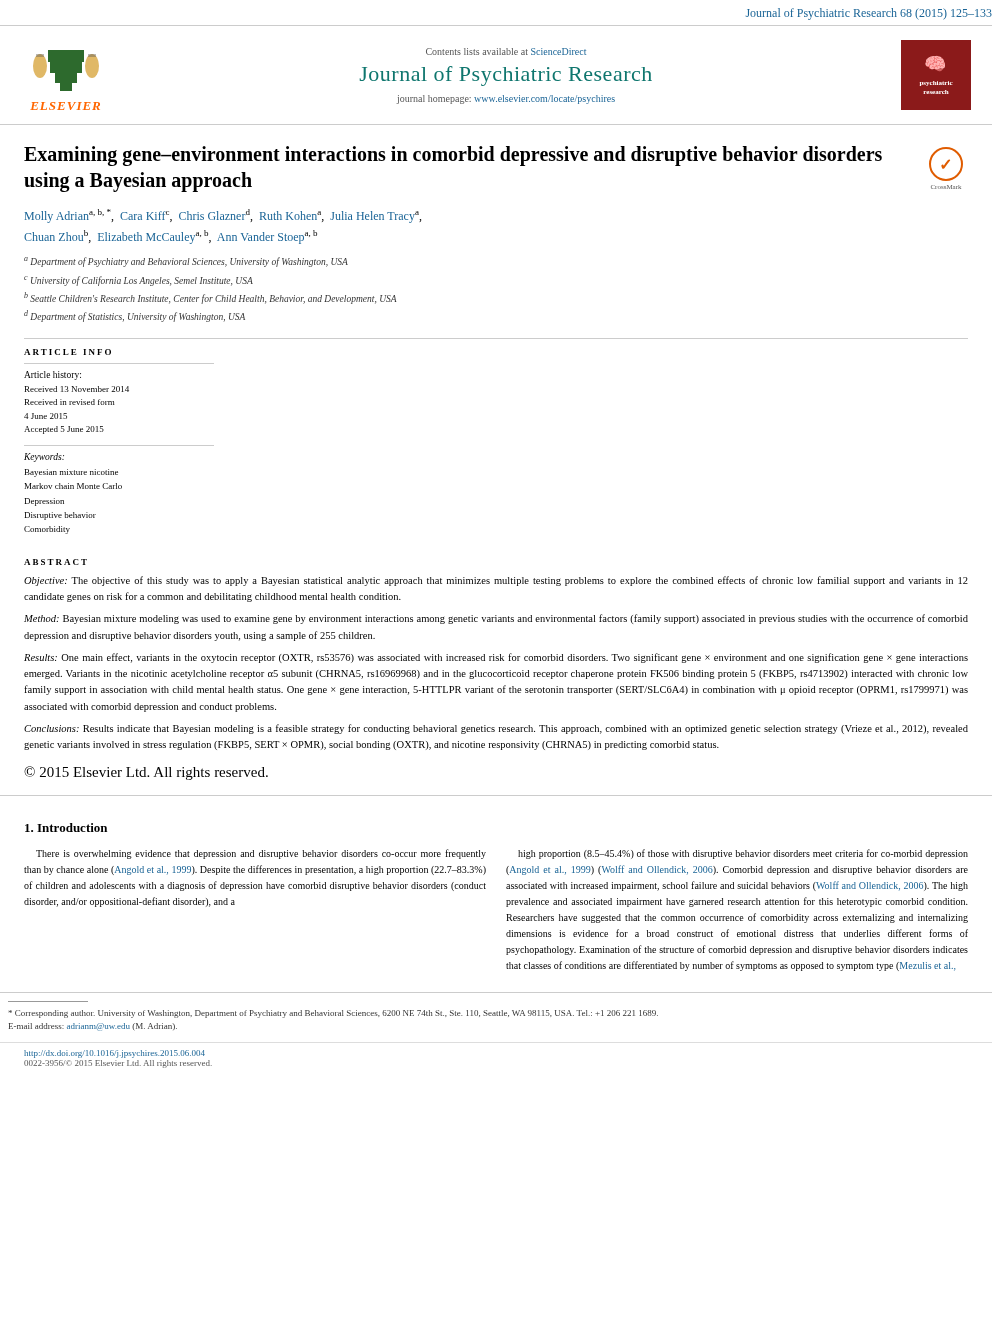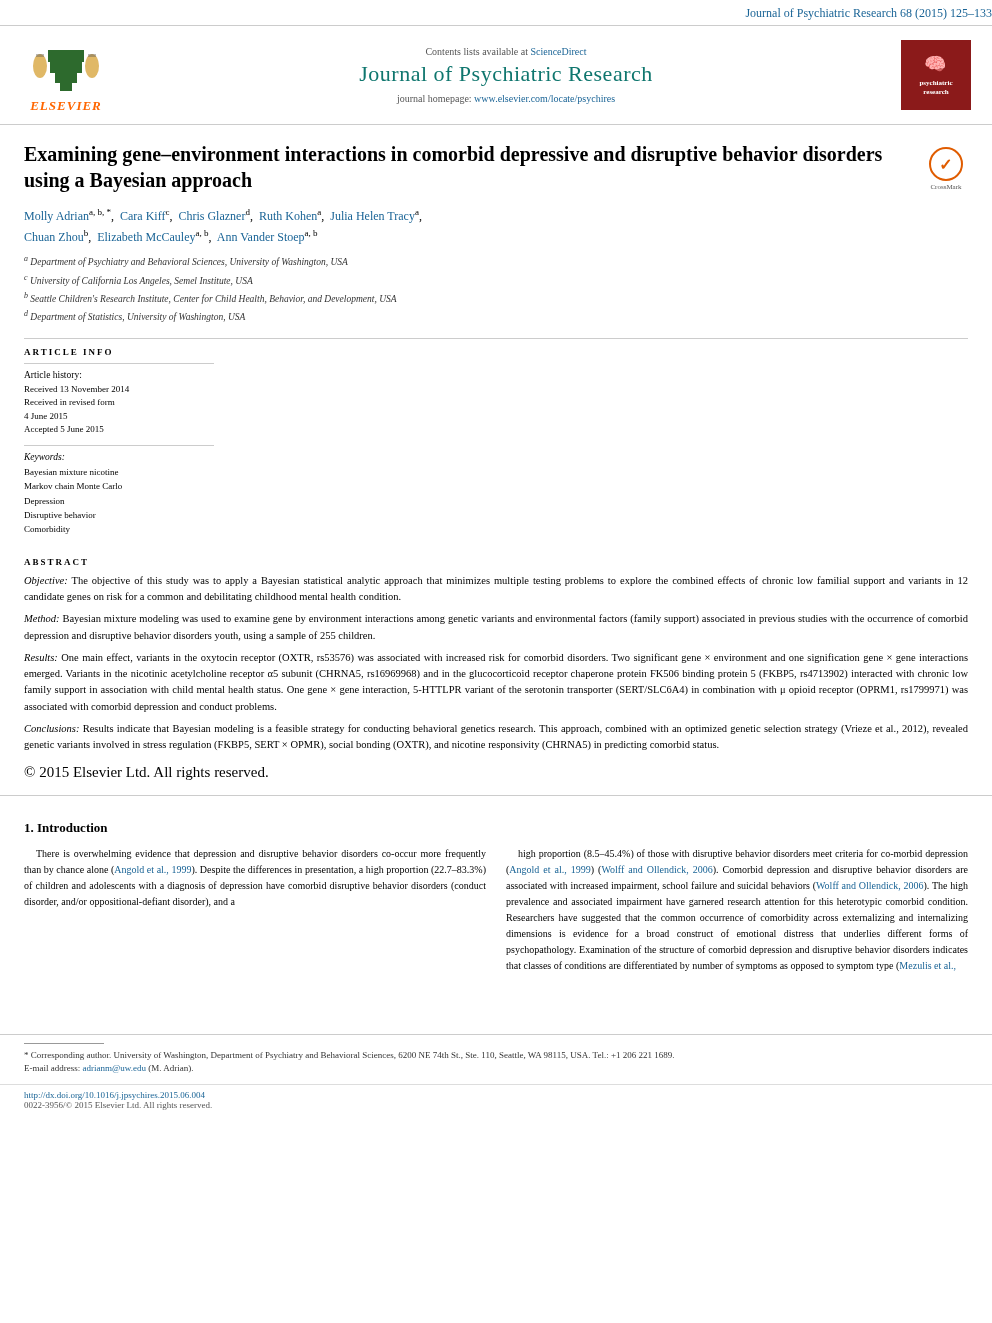--- a/index.html
+++ b/index.html
@@ -271,26 +271,25 @@
       margin-bottom: 8px;
       text-indent: 12px;
     }
     .intro-link {
       color: #1a6496;
       text-decoration: none;
     }
 
     
     .footnote-area {
-      padding: 8px 24px;
+      padding: 8px 8px;
       border-top: 1px solid #ccc;
       font-size: 9px;
       line-height: 1.5;
       color: #333;
-      margin-top: 42px;
     }
     .footnote-divider {
       width: 80px;
       border: none;
       border-top: 1px solid #999;
       margin-bottom: 5px;
     }
     .footnote-link {
       color: #1a6496;
       text-decoration: none;

